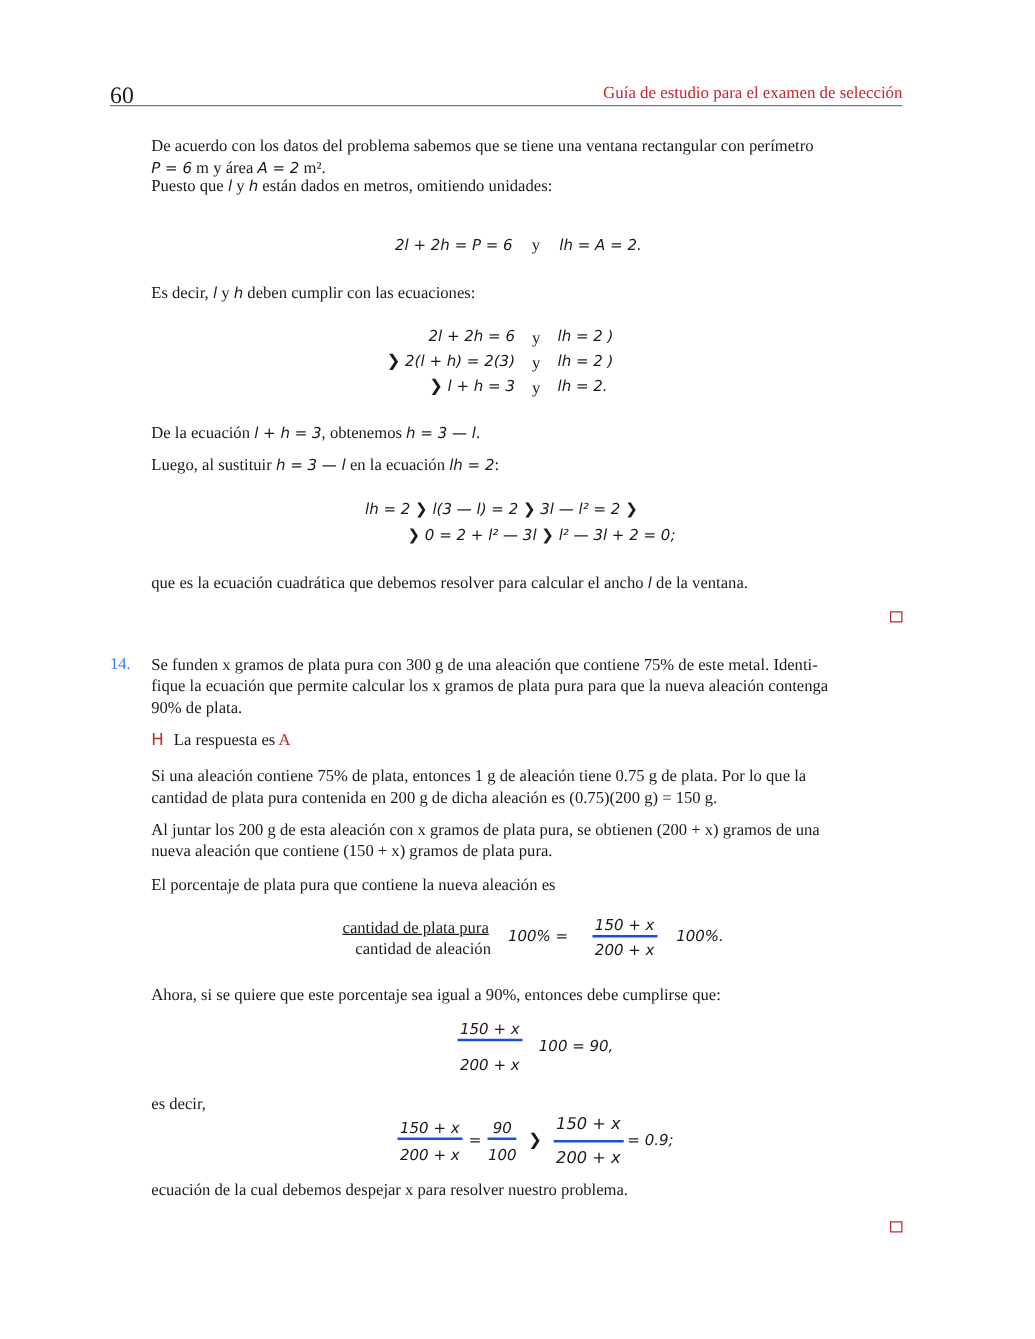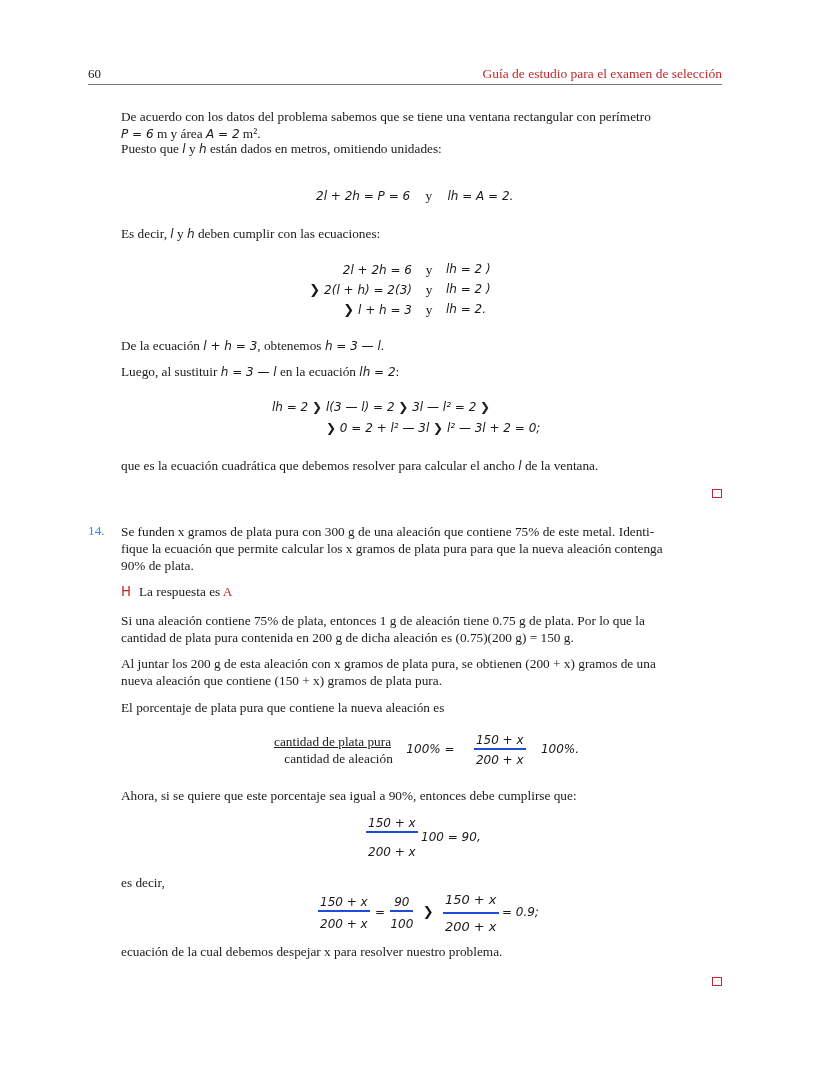--- a/index.html
+++ b/index.html
@@ -1,20 +1,20 @@
 <!DOCTYPE html>
 <html><head>
 <meta charset="utf-8">
 <style>
   html, body { margin: 0; padding: 0; background: #ffffff; }
   body { width: 828px; height: 1071px; position: relative; overflow: hidden;
          font-family: "Liberation Serif", "DejaVu Serif", serif; color: #1a1a1a; font-size: 13.3px; }
   .abs { position: absolute; }
   .m { font-family: "DejaVu Sans", "Liberation Sans", sans-serif; font-style: italic; font-size: 12px; }
-  .hdr-num { left: 88px; top: 66px; font-size: 13px; }
+  .hdr-num { left: 88px; top: 66px; font-size: 19px; }
   .hdr-title { right: 106px; top: 66px; font-size: 13.5px; color: #c0282d; }
   .hdr-rule { left: 88px; top: 84px; width: 634px; height: 1px; background: #777; }
   .p { left: 121px; width: 600px; line-height: 17px; text-align: justify; }
   .qed { width: 8px; height: 7px; border: 1px solid #c0282d; }
   .red { color: #c0282d; }
   .frac { display: inline-block; vertical-align: middle; text-align: center; }
   .frac .num { display: block; border-bottom: 2px solid #1d4ed8; padding: 0 2px 1px; }
   .frac .den { display: block; padding-top: 3px; }
   .arrow { font-family: "DejaVu Sans", sans-serif; font-style: normal; font-weight: bold; font-size: 13px; }
   .qnum { left: 88px; color: #3b82f6; }
@@ -64,21 +64,21 @@
 </div>
 
 <div class="abs p" style="top:337px;">
   <span>De la ecuación </span><span class="m">l + h = 3</span><span>, obtenemos </span><span class="m">h = 3 — l</span><span>.</span>
 </div>
 
 <div class="abs p" style="top:363px;">
   <span>Luego, al sustituir </span><span class="m">h = 3 — l</span><span> en la ecuación </span><span class="m">lh = 2</span><span>:</span>
 </div>
 
-<div class="abs m" style="left:272px; top:400px;">lh = 2 ❯ l(3 — l) = 2 ❯ 3l — l² = 2 ❯</div>
+<div class="abs m" style="left:292px; top:400px;">lh = 2 ❯ l(3 — l) = 2 ❯ 3l — l² = 2 ❯</div>
 <div class="abs m" style="left:326px; top:421px;">❯ 0 = 2 + l² — 3l ❯ l² — 3l + 2 = 0;</div>
 
 <div class="abs p" style="top:457px;">
   <span>que es la ecuación cuadrática que debemos resolver para calcular el ancho </span><span class="m">l</span><span> de la ventana.</span>
 </div>
 
 <div class="abs qed" style="left:712px; top:489px;"></div>
 
 <div class="abs qnum" style="top:523px;">14.</div>
 <div class="abs p" style="top:523px;">
@@ -116,21 +116,21 @@
   <span class="m" style="margin-left:12px;">100%.</span>
 </div>
 
 <div class="abs p" style="top:787px;">Ahora, si se quiere que este porcentaje sea igual a 90%, entonces debe cumplirse que:</div>
 
 <div class="abs" style="left:366px; top:816px; white-space:nowrap;">
   <span class="frac m">
     <span class="num">150 + x</span>
     <span class="den" style="padding-top:12px;">200 + x</span>
   </span>
-  <span class="m" style="">100 = 90,</span>
+  <span class="m" style="margin-left:10px;">100 = 90,</span>
 </div>
 
 <div class="abs p" style="top:874px;">es decir,</div>
 
 <div class="abs" style="left:318px; top:892px; white-space:nowrap;">
   <span class="frac m">
     <span class="num">150 + x</span>
     <span class="den" style="padding-top:5px;">200 + x</span>
   </span>
   <span class="m" style="margin:0 2px;">=</span>

